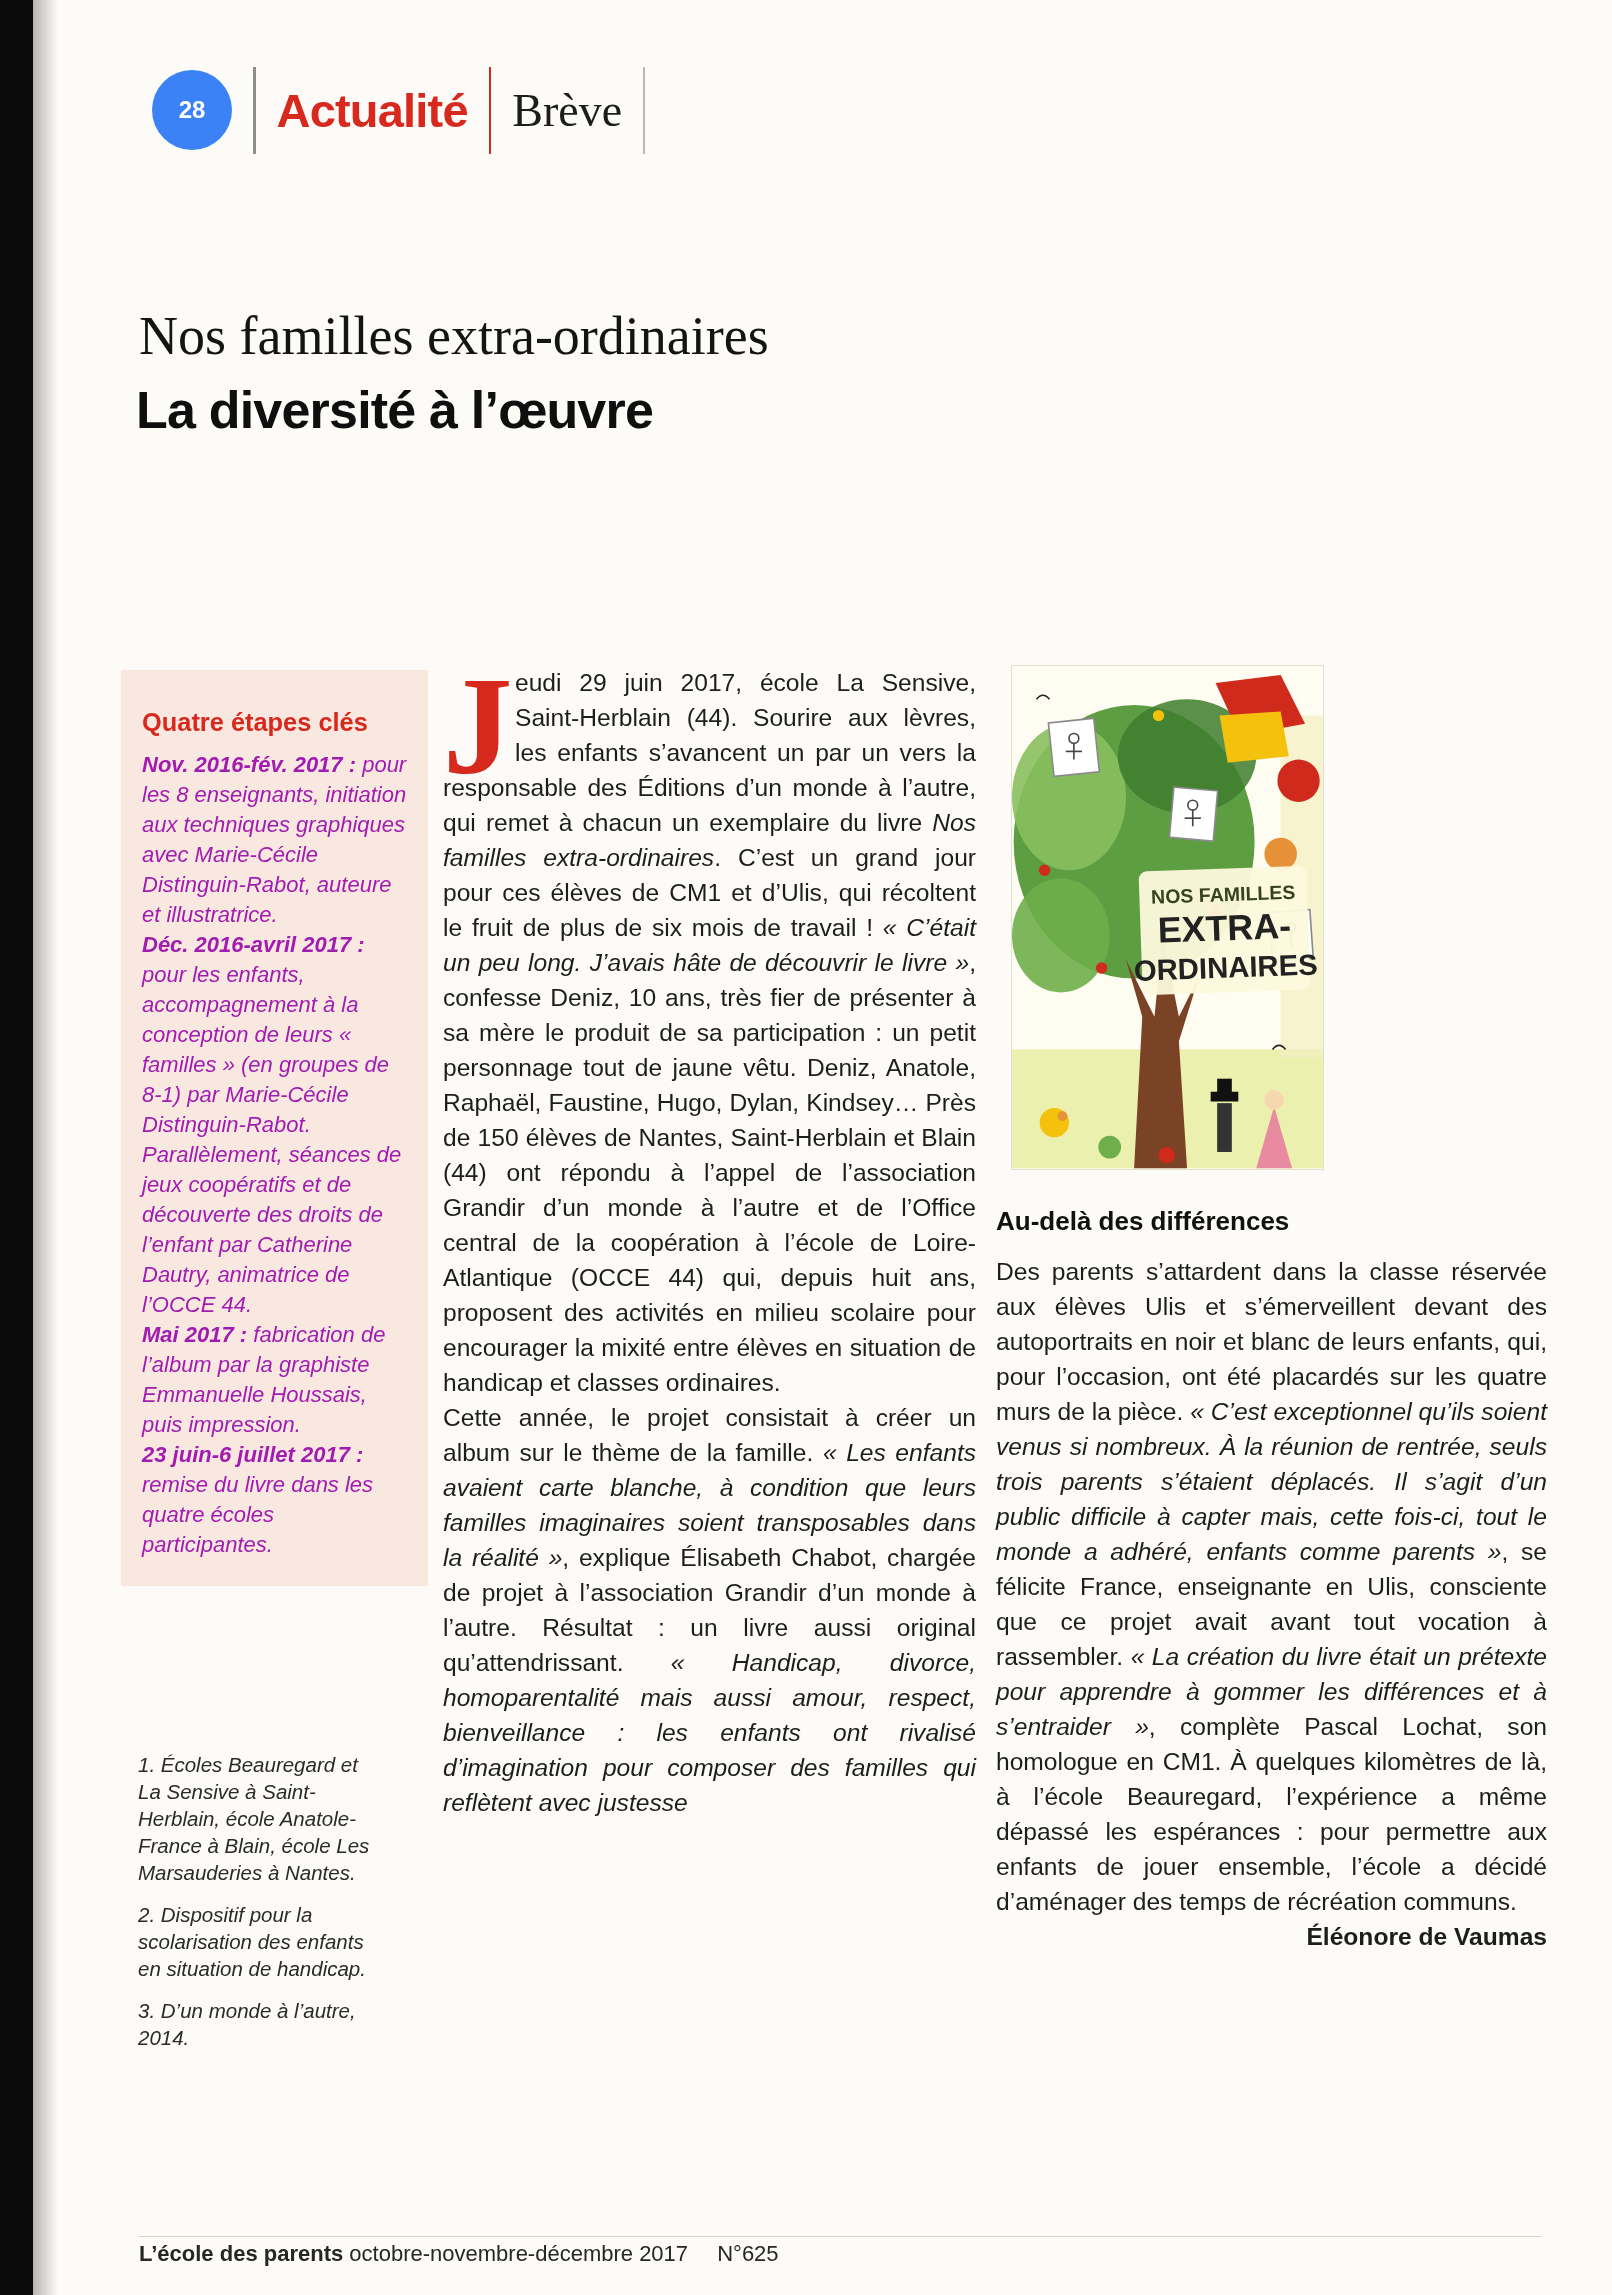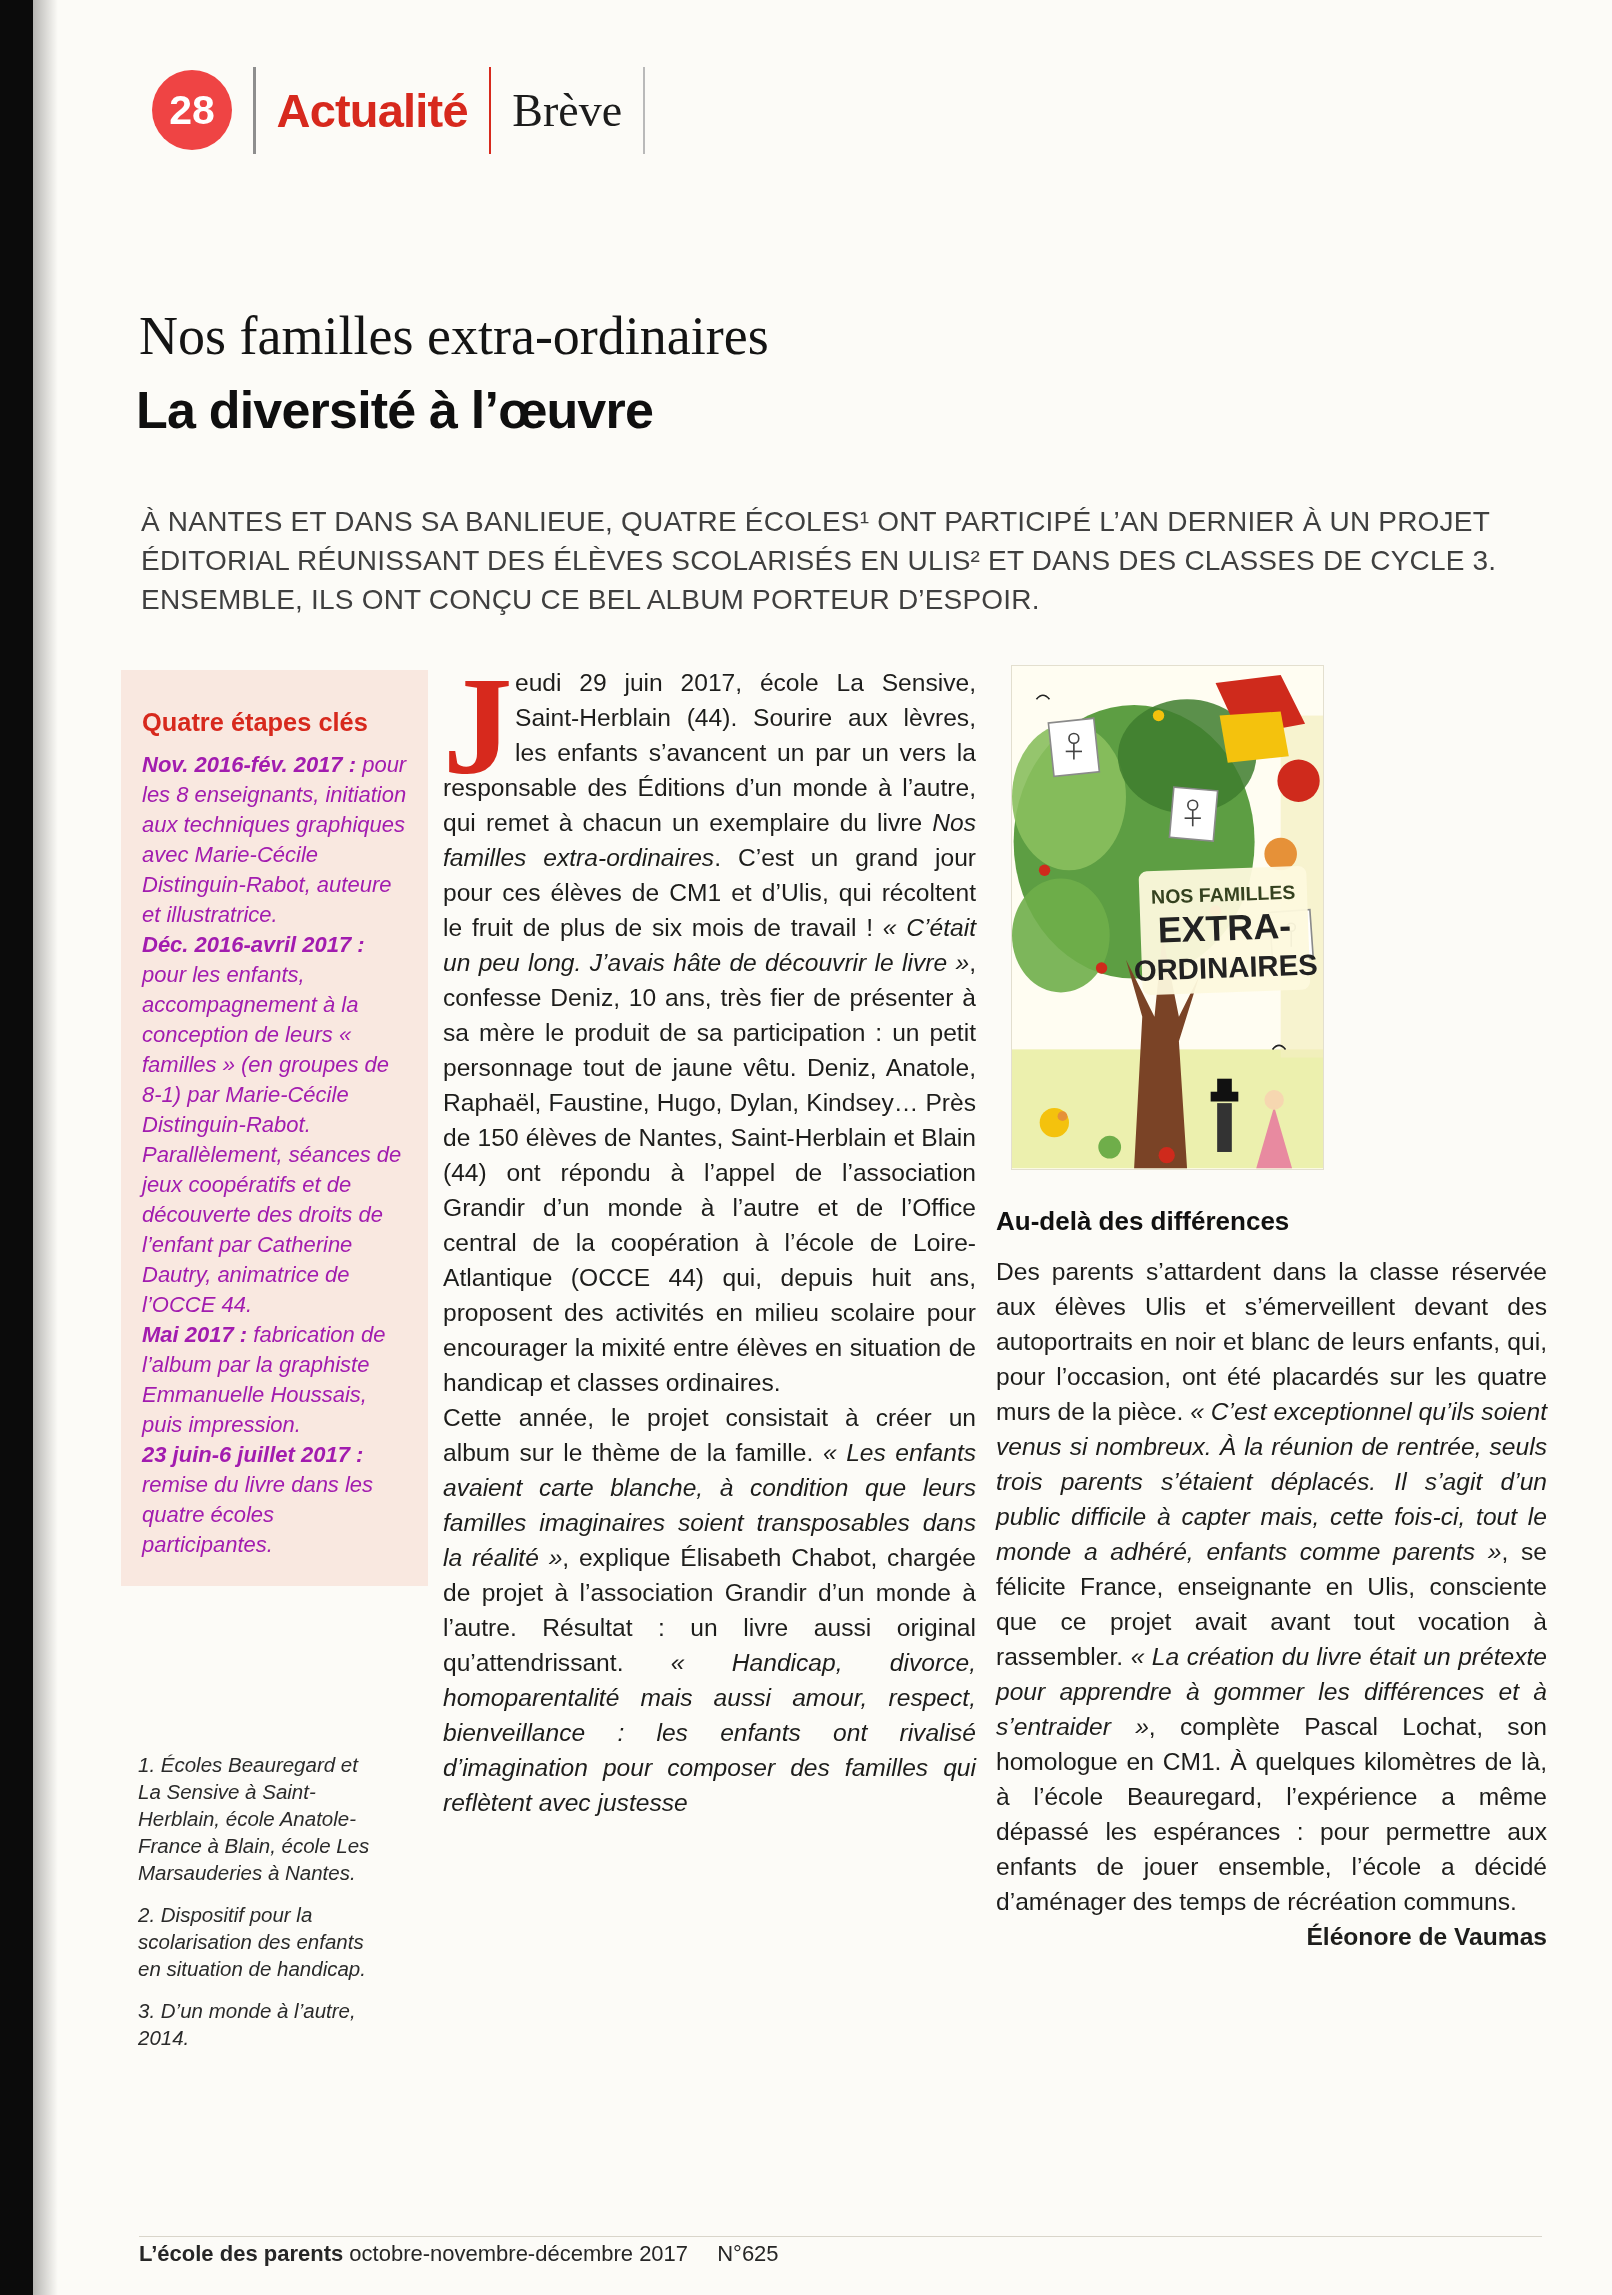--- a/index.html
+++ b/index.html
@@ -8,22 +8,22 @@
     position:relative; width:1613px; height:2295px; margin:0 auto;
     background:#fcfbf7; overflow:hidden; color:#1d1d1b;
     font-family:"Liberation Sans", sans-serif;
   }
   .scan-edge { position:absolute; left:0; top:0; width:33px; height:100%; background:#0b0b0b; }
   .scan-grad { position:absolute; left:33px; top:0; width:24.6px; height:100%;
     background:linear-gradient(to right, rgba(0,0,0,.28), rgba(0,0,0,0)); }
 
   
   .masthead { position:absolute; left:152px; top:61px; height:98px; display:flex; align-items:center; }
-  .page-circle { width:80px; height:80px; border-radius:50%; background:#ef4444; color:#fff;
-    display:flex; align-items:center; justify-content:center; font-size:41px; font-weight:bold; }
+  .page-circle { width:80px; height:80px; border-radius:50%; background:#3b82f6; color:#fff;
+    display:flex; align-items:center; justify-content:center; font-size:24px; font-weight:bold; }
   .sep { width:2.5px; height:87px; background:#8e8e8e; margin:0 21px; }
   .sep.red { background:var(--accent,#d7291d); }
   .sep.light { background:#b9b9b9; width:1.6px; }
   .section-label { font-size:47px; font-weight:bold; color:var(--accent,#d7291d); letter-spacing:-0.8px; }
   .rubric-label { font-family:"Liberation Serif", serif; font-size:46px; color:#1c1c1c; }
 
   
   .kicker { position:absolute; left:139px; top:305px; font-family:"Liberation Serif", serif;
     font-size:54px; font-weight:400; color:#141414; letter-spacing:0; }
   .title { position:absolute; left:136px; top:380px; font-size:52px; font-weight:bold; color:#0f0f0f; letter-spacing:-0.8px; }
@@ -81,21 +81,20 @@
     </div>
     <div class="sep"></div>
     <div class="section-label">Actualité</div>
     <div class="sep red"></div>
     <div class="rubric-label">Brève</div>
     <div class="sep light"></div>
   </header>
 
   <h2 class="kicker">Nos familles extra-ordinaires</h2>
   <h1 class="title">La diversité à l’œuvre</h1>
-  <p class="standfirst">À NANTES ET DANS SA BANLIEUE, QUATRE ÉCOLES¹ ONT PARTICIPÉ L’AN DERNIER À UN PROJET ÉDITORIAL RÉUNISSANT DES ÉLÈVES SCOLARISÉS EN ULIS² ET DANS DES CLASSES DE CYCLE 3. ENSEMBLE, ILS ONT CONÇU CE BEL ALBUM PORTEUR D’ESPOIR.</p>
 
   <aside class="sidebar">
     <div class="sidebar-title">Quatre étapes clés</div>
     <div class="sidebar-entry">
       <span class="lead">Nov. 2016-fév. 2017 :</span>
       <span>pour les 8 enseignants, initiation aux techniques graphiques avec Marie-Cécile Distinguin-Rabot, auteure et illustratrice.</span>
     </div>
     <div class="sidebar-entry">
       <span class="lead">Déc. 2016-avril 2017 :</span>
       <span>pour les enfants, accompagnement à la conception de leurs « familles » (en groupes de 8-1) par Marie-Cécile Distinguin-Rabot. Parallèlement, séances de jeux coopératifs et de découverte des droits de l’enfant par Catherine Dautry, animatrice de l’OCCE 44.</span>

